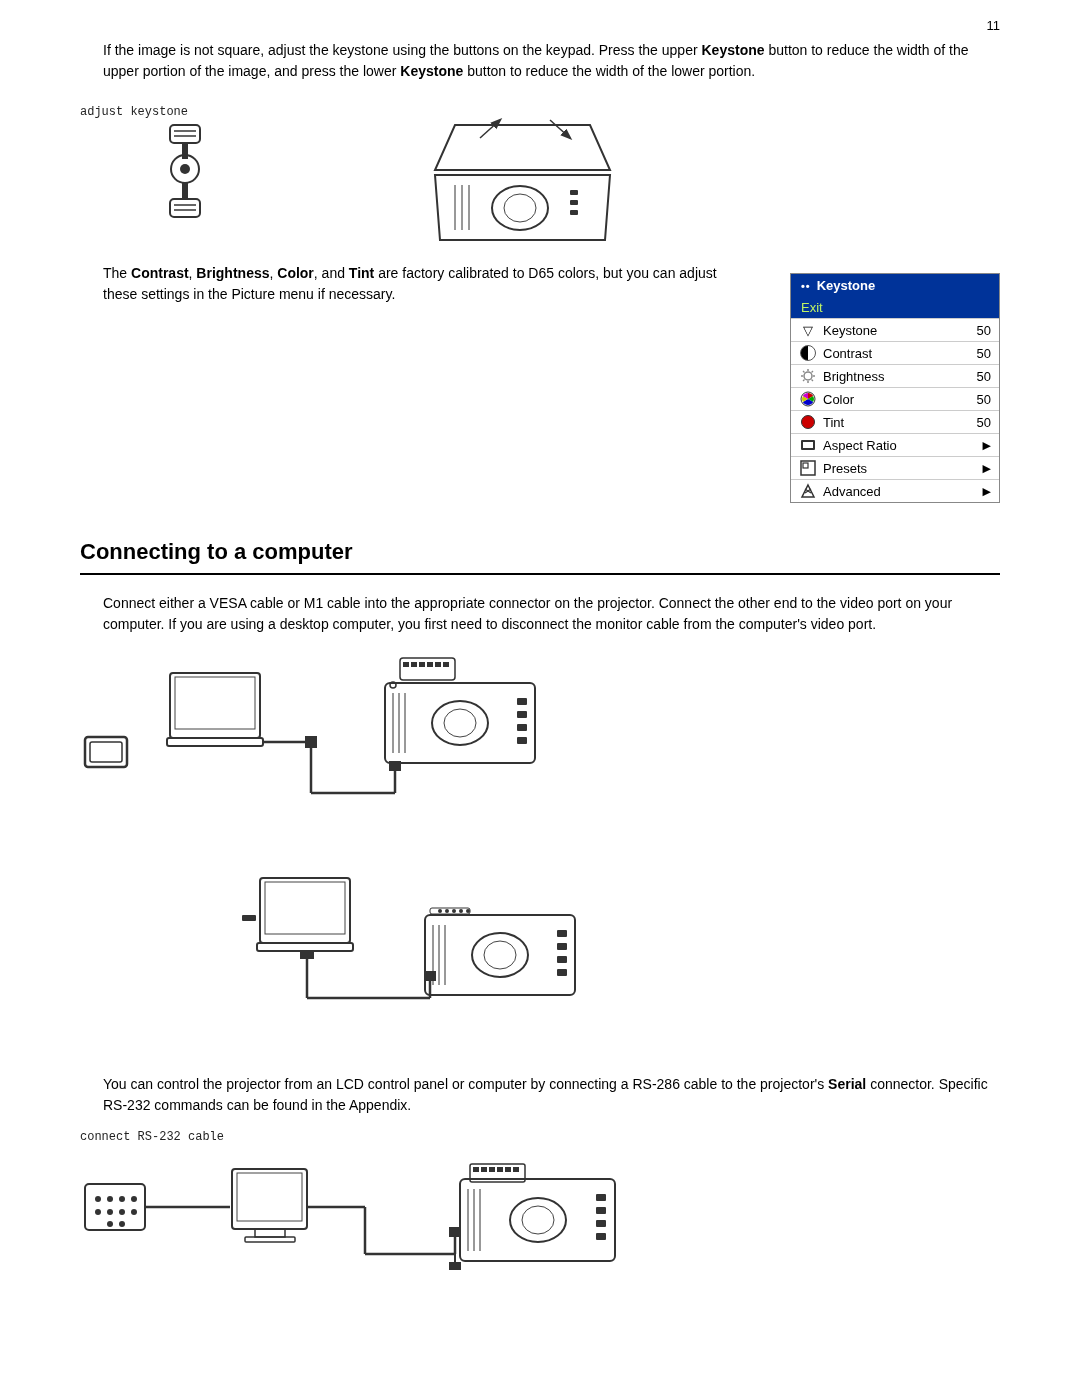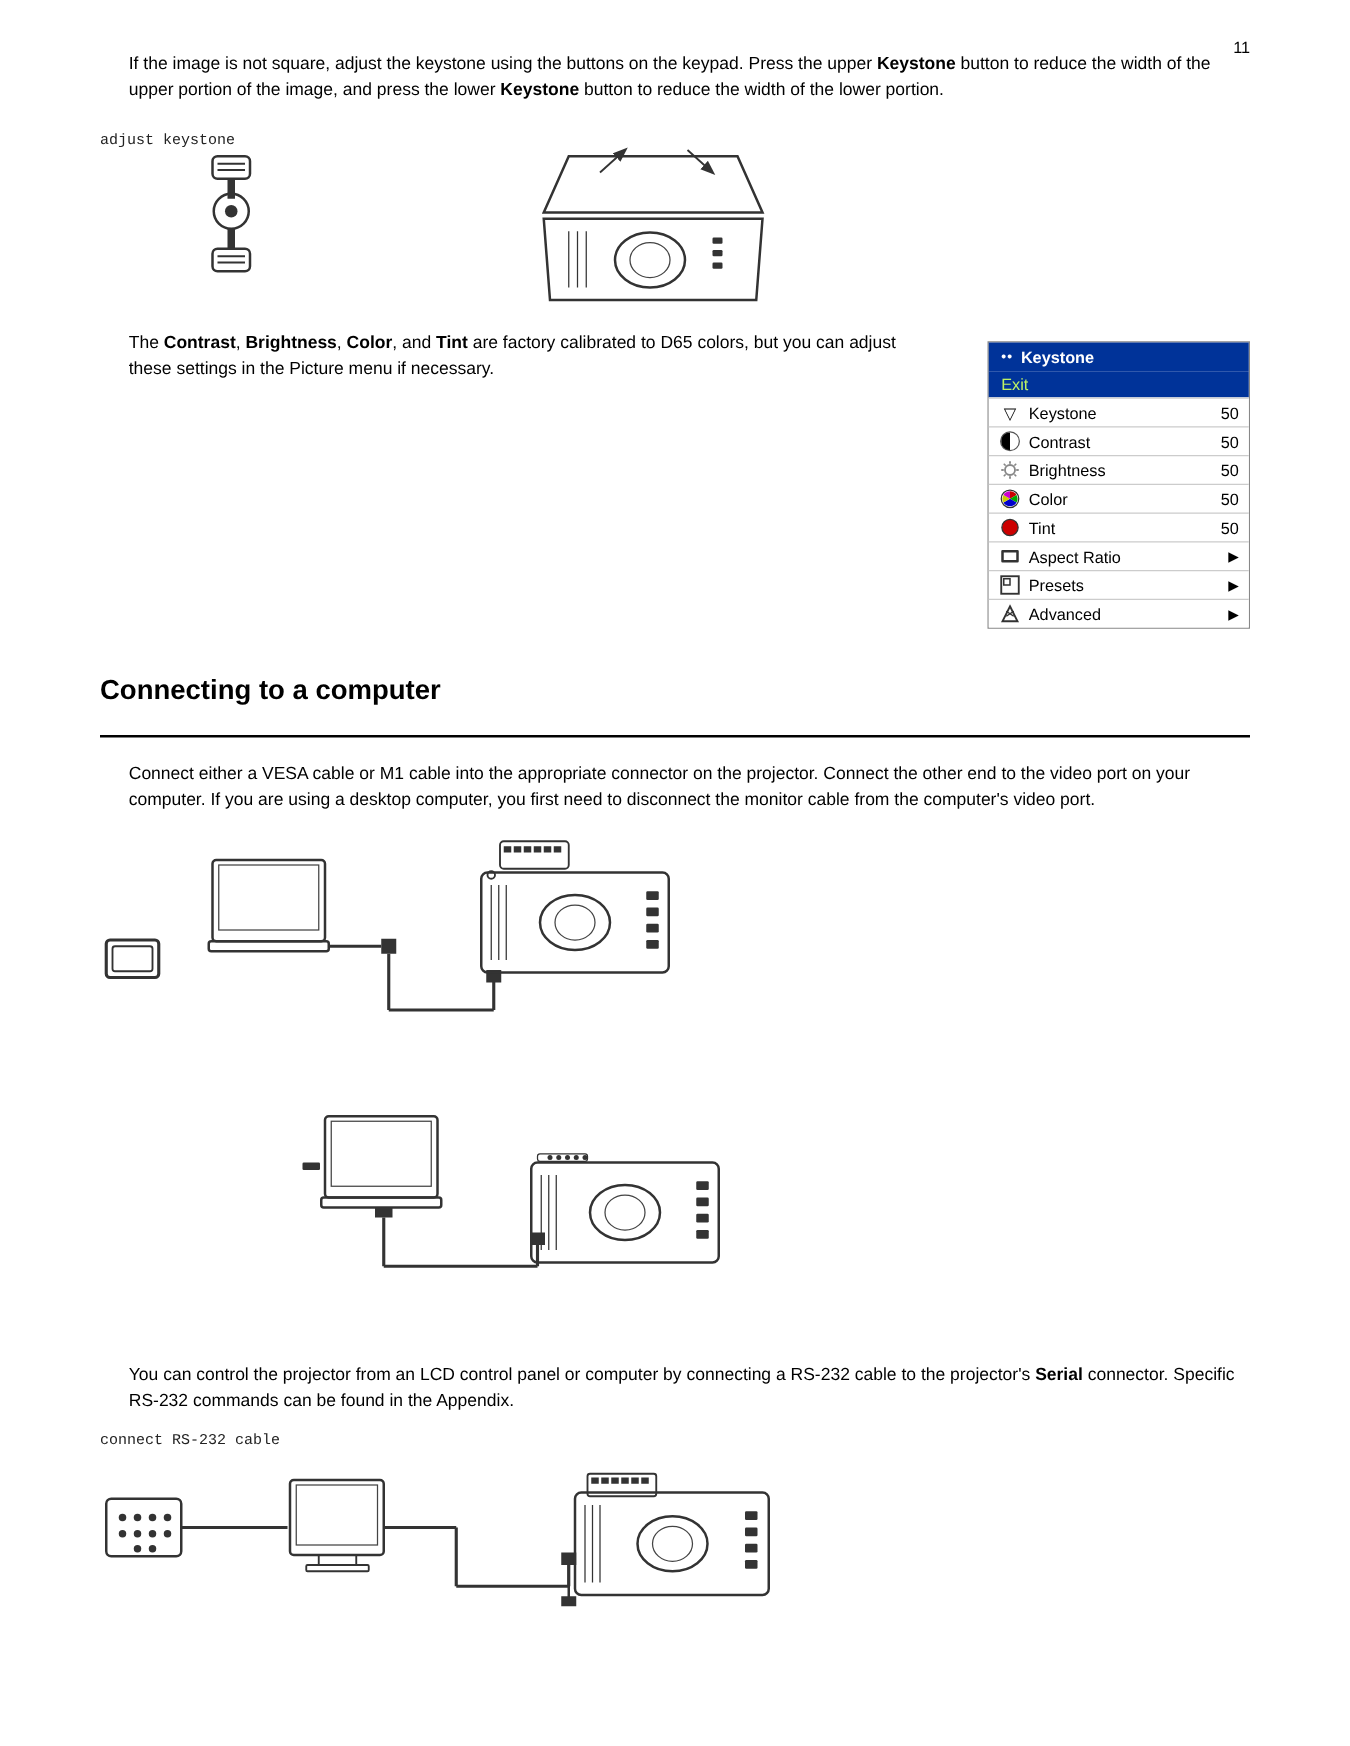--- a/index.html
+++ b/index.html
@@ -8,21 +8,21 @@
       min-height: 1397px;
       background: #fff;
       font-family: Arial, Helvetica, sans-serif;
       font-size: 14px;
       color: #000;
       padding: 40px 80px;
       position: relative;
     }
     .page-number {
       position: absolute;
-      top: 30px;
+      top: 18px;
       right: 80px;
       font-size: 13px;
     }
     .section-text {
       line-height: 1.5;
       margin-bottom: 10px;
       margin-left: 23px;
     }
     .section-text b { font-weight: bold; }
     .two-col {
@@ -111,21 +111,21 @@
       width: 14px; height: 10px;
       border: 2px solid #333;
       border-radius: 1px;
     }
 
     
     .section-heading {
       font-size: 22px;
       font-weight: bold;
       border-bottom: 2px solid #000;
-      padding-bottom: 23px;
+      padding-bottom: 8px;
       margin: 36px 0 18px 0;
     }
 
     
     .connect-section { margin: 18px 0; }
 
     
     .rs232-section { margin-top: 28px; }
   </style>
 </head>
@@ -397,21 +397,21 @@
 
     <rect x="317" y="57" width="10" height="7" rx="1" fill="#333"></rect>
     <rect x="317" y="70" width="10" height="7" rx="1" fill="#333"></rect>
     <rect x="317" y="83" width="10" height="7" rx="1" fill="#333"></rect>
     <rect x="317" y="96" width="10" height="7" rx="1" fill="#333"></rect>
   </svg>
 </div>
 
 <div class="rs232-section">
   <p class="section-text">
-    <span>You can control the projector from an LCD control panel or computer by connecting a RS-232 cable to the projector's </span><b>Serial</b><span> connector. Specific RS-232 commands can be found in the Appendix.</span>
+    <span>You can control the projector from an LCD control panel or computer by connecting a RS-286 cable to the projector's </span><b>Serial</b><span> connector. Specific RS-232 commands can be found in the Appendix.</span>
   </p>
   <div class="label-small" style="margin-top: 14px;">connect RS-232 cable</div>
 
   <div style="margin-top: 10px;">
     <svg width="600" height="130" viewBox="0 0 600 130">
 
       <rect x="5" y="30" width="60" height="46" rx="4" fill="none" stroke="#333" stroke-width="2"></rect>
 
       <circle cx="18" cy="45" r="3" fill="#333"></circle>
       <circle cx="30" cy="45" r="3" fill="#333"></circle>

